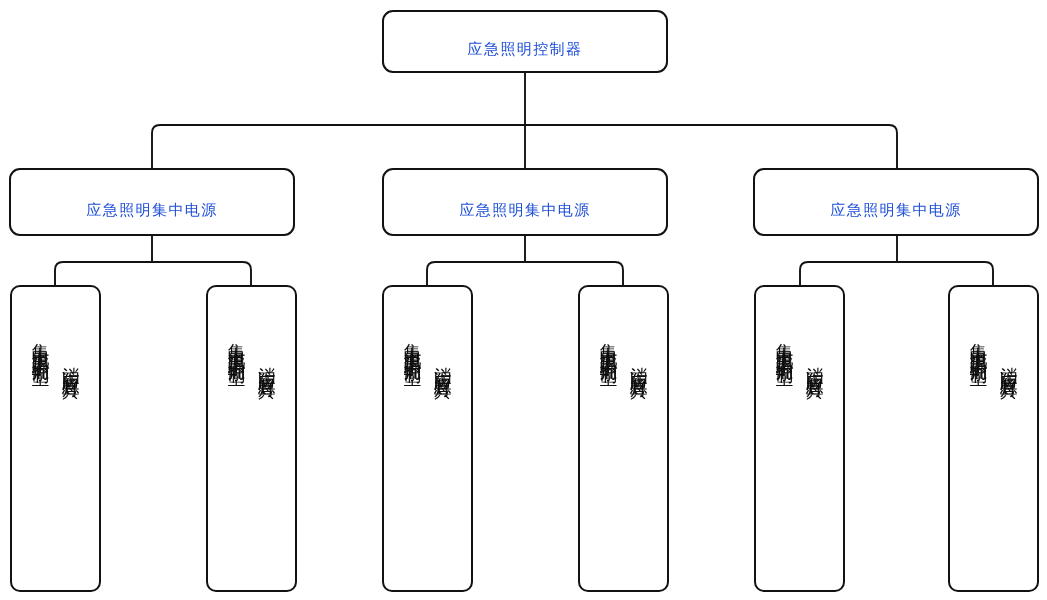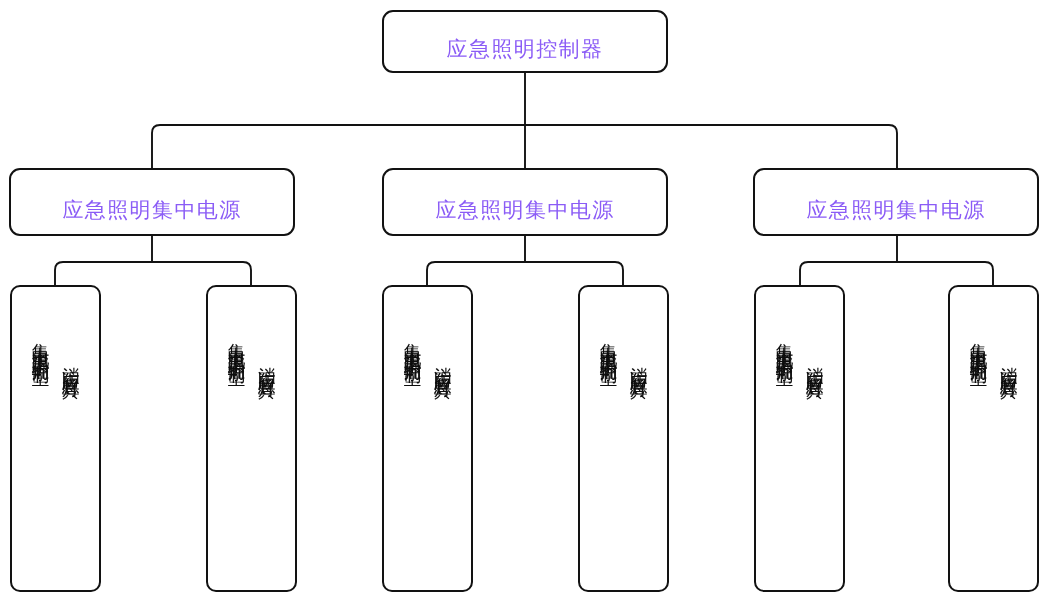--- a/index.html
+++ b/index.html
@@ -33,23 +33,23 @@
     z-index: 2;
   }
   .node-root,
   .node-mid {
     display: flex;
     align-items: center;
     justify-content: center;
   }
   .node-root .node-label,
   .node-mid .node-label {
-    font-size: 21px;
+    font-size: 15px;
     line-height: 1;
-    color: #8b5cf6;
+    color: #1d4ed8;
     letter-spacing: 1.4px;
     white-space: nowrap;
     margin-top: 16px;
   }
   .node-leaf {
     border-radius: 10px;
   }
   .leaf-text {
     position: absolute;
     top: 0;

